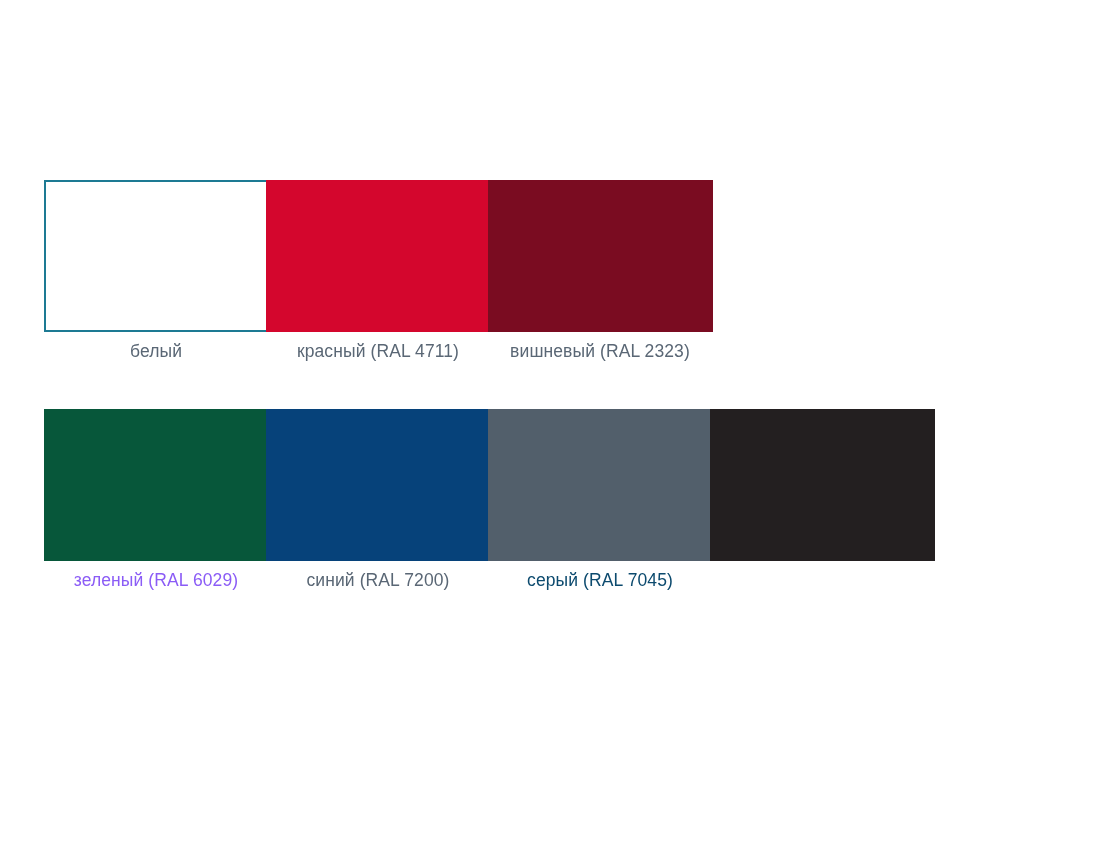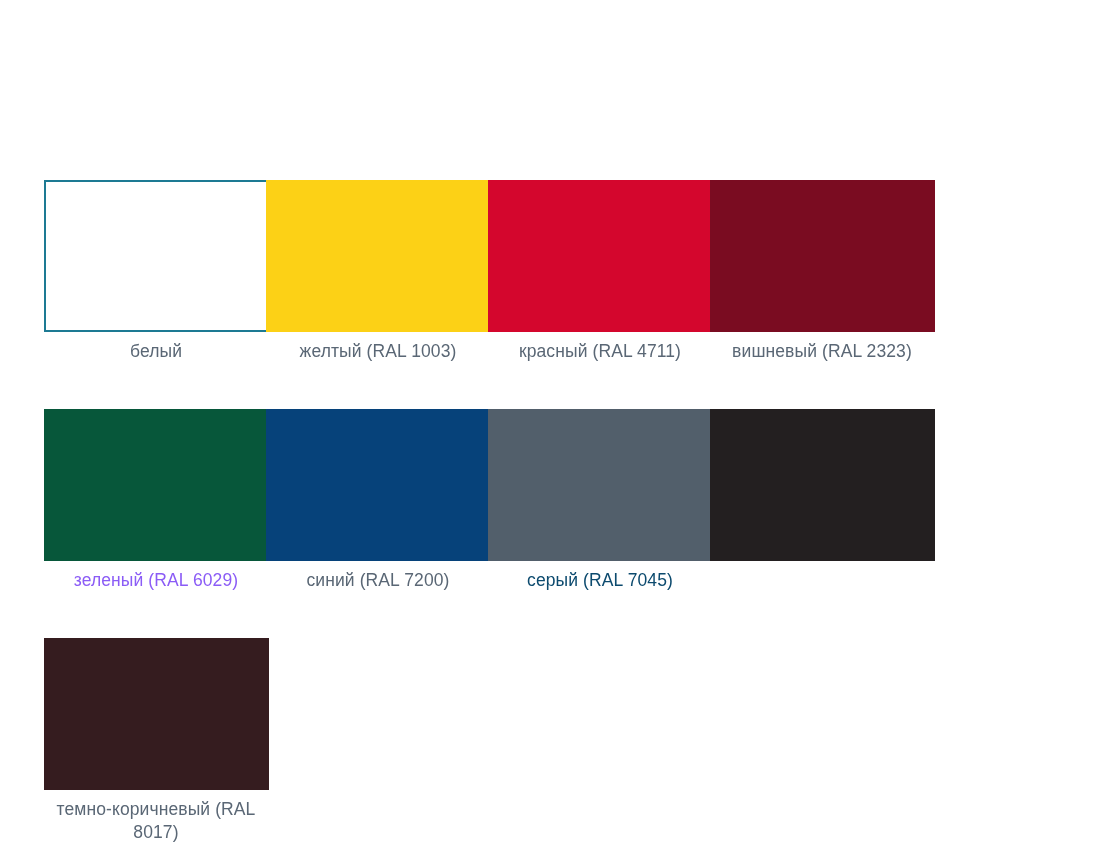--- a/index.html
+++ b/index.html
@@ -58,24 +58,20 @@
 </head>
 <body>
 
 <div id="swatch-grid">
     <div class="swatch-row">
       <div class="swatch-cell">
         <div class="swatch-chip bordered" style="background: rgb(255, 255, 255); border-color: rgb(29, 122, 147);"></div>
         <div class="swatch-label" style="color: rgb(90, 103, 117);">белый</div>
       </div>
       <div class="swatch-cell">
-        <div class="swatch-chip" style="background: rgb(252, 209, 22);"></div>
-        <div class="swatch-label" style="color: rgb(90, 103, 117);">желтый (RAL 1003)</div>
-      </div>
-      <div class="swatch-cell">
         <div class="swatch-chip" style="background: rgb(212, 6, 45);"></div>
         <div class="swatch-label" style="color: rgb(90, 103, 117);">красный (RAL 4711)</div>
       </div>
       <div class="swatch-cell">
         <div class="swatch-chip" style="background: rgb(122, 12, 33);"></div>
         <div class="swatch-label" style="color: rgb(90, 103, 117);">вишневый (RAL 2323)</div>
       </div>
     </div>
     <div class="row-gap"></div>
     <div class="swatch-row">
@@ -89,19 +85,13 @@
       </div>
       <div class="swatch-cell">
         <div class="swatch-chip" style="background: rgb(82, 95, 107);"></div>
         <div class="swatch-label" style="color: #0c4a6e; text-align: center;">серый (RAL 7045)</div>
       </div>
       <div class="swatch-cell">
         <div class="swatch-chip" style="background: rgb(35, 31, 32);"></div>
       </div>
     </div>
     <div class="row-gap"></div>
-    <div class="swatch-row">
-      <div class="swatch-cell">
-        <div class="swatch-chip" style="background: rgb(53, 28, 31);"></div>
-        <div class="swatch-label" style="color: rgb(90, 103, 117);">темно-коричневый (RAL 8017)</div>
-      </div>
-    </div>
   </div>
 
 </body></html>

